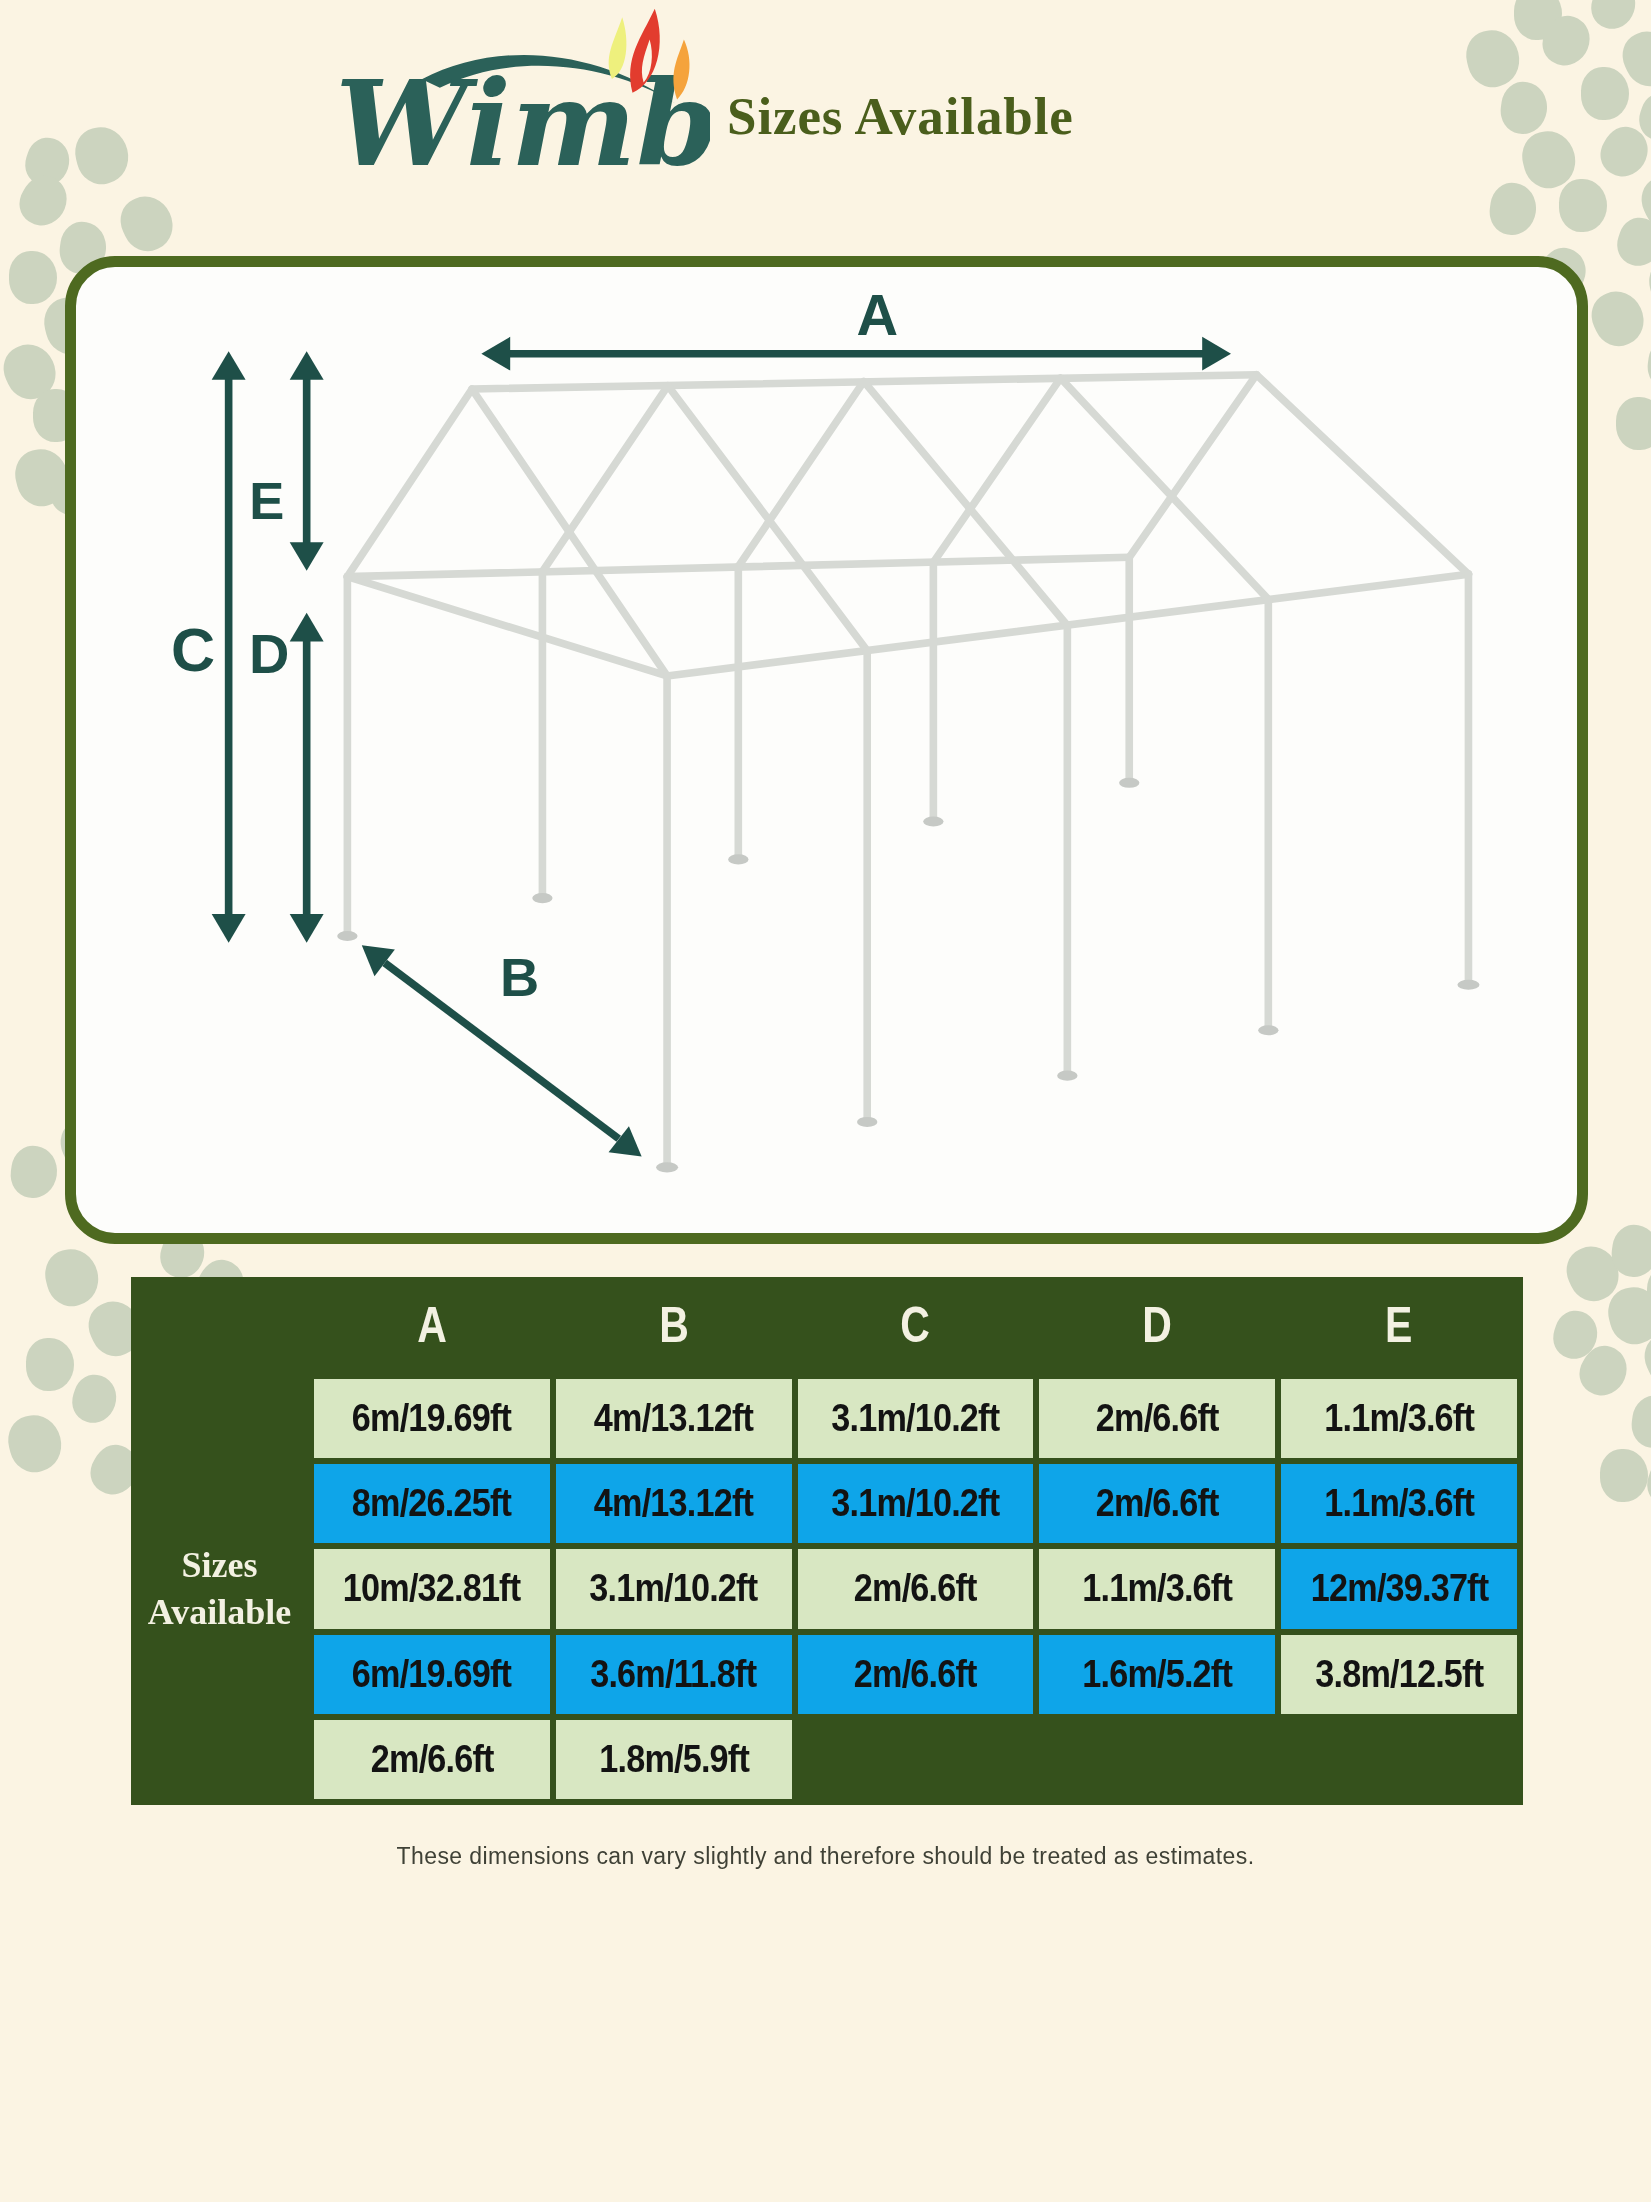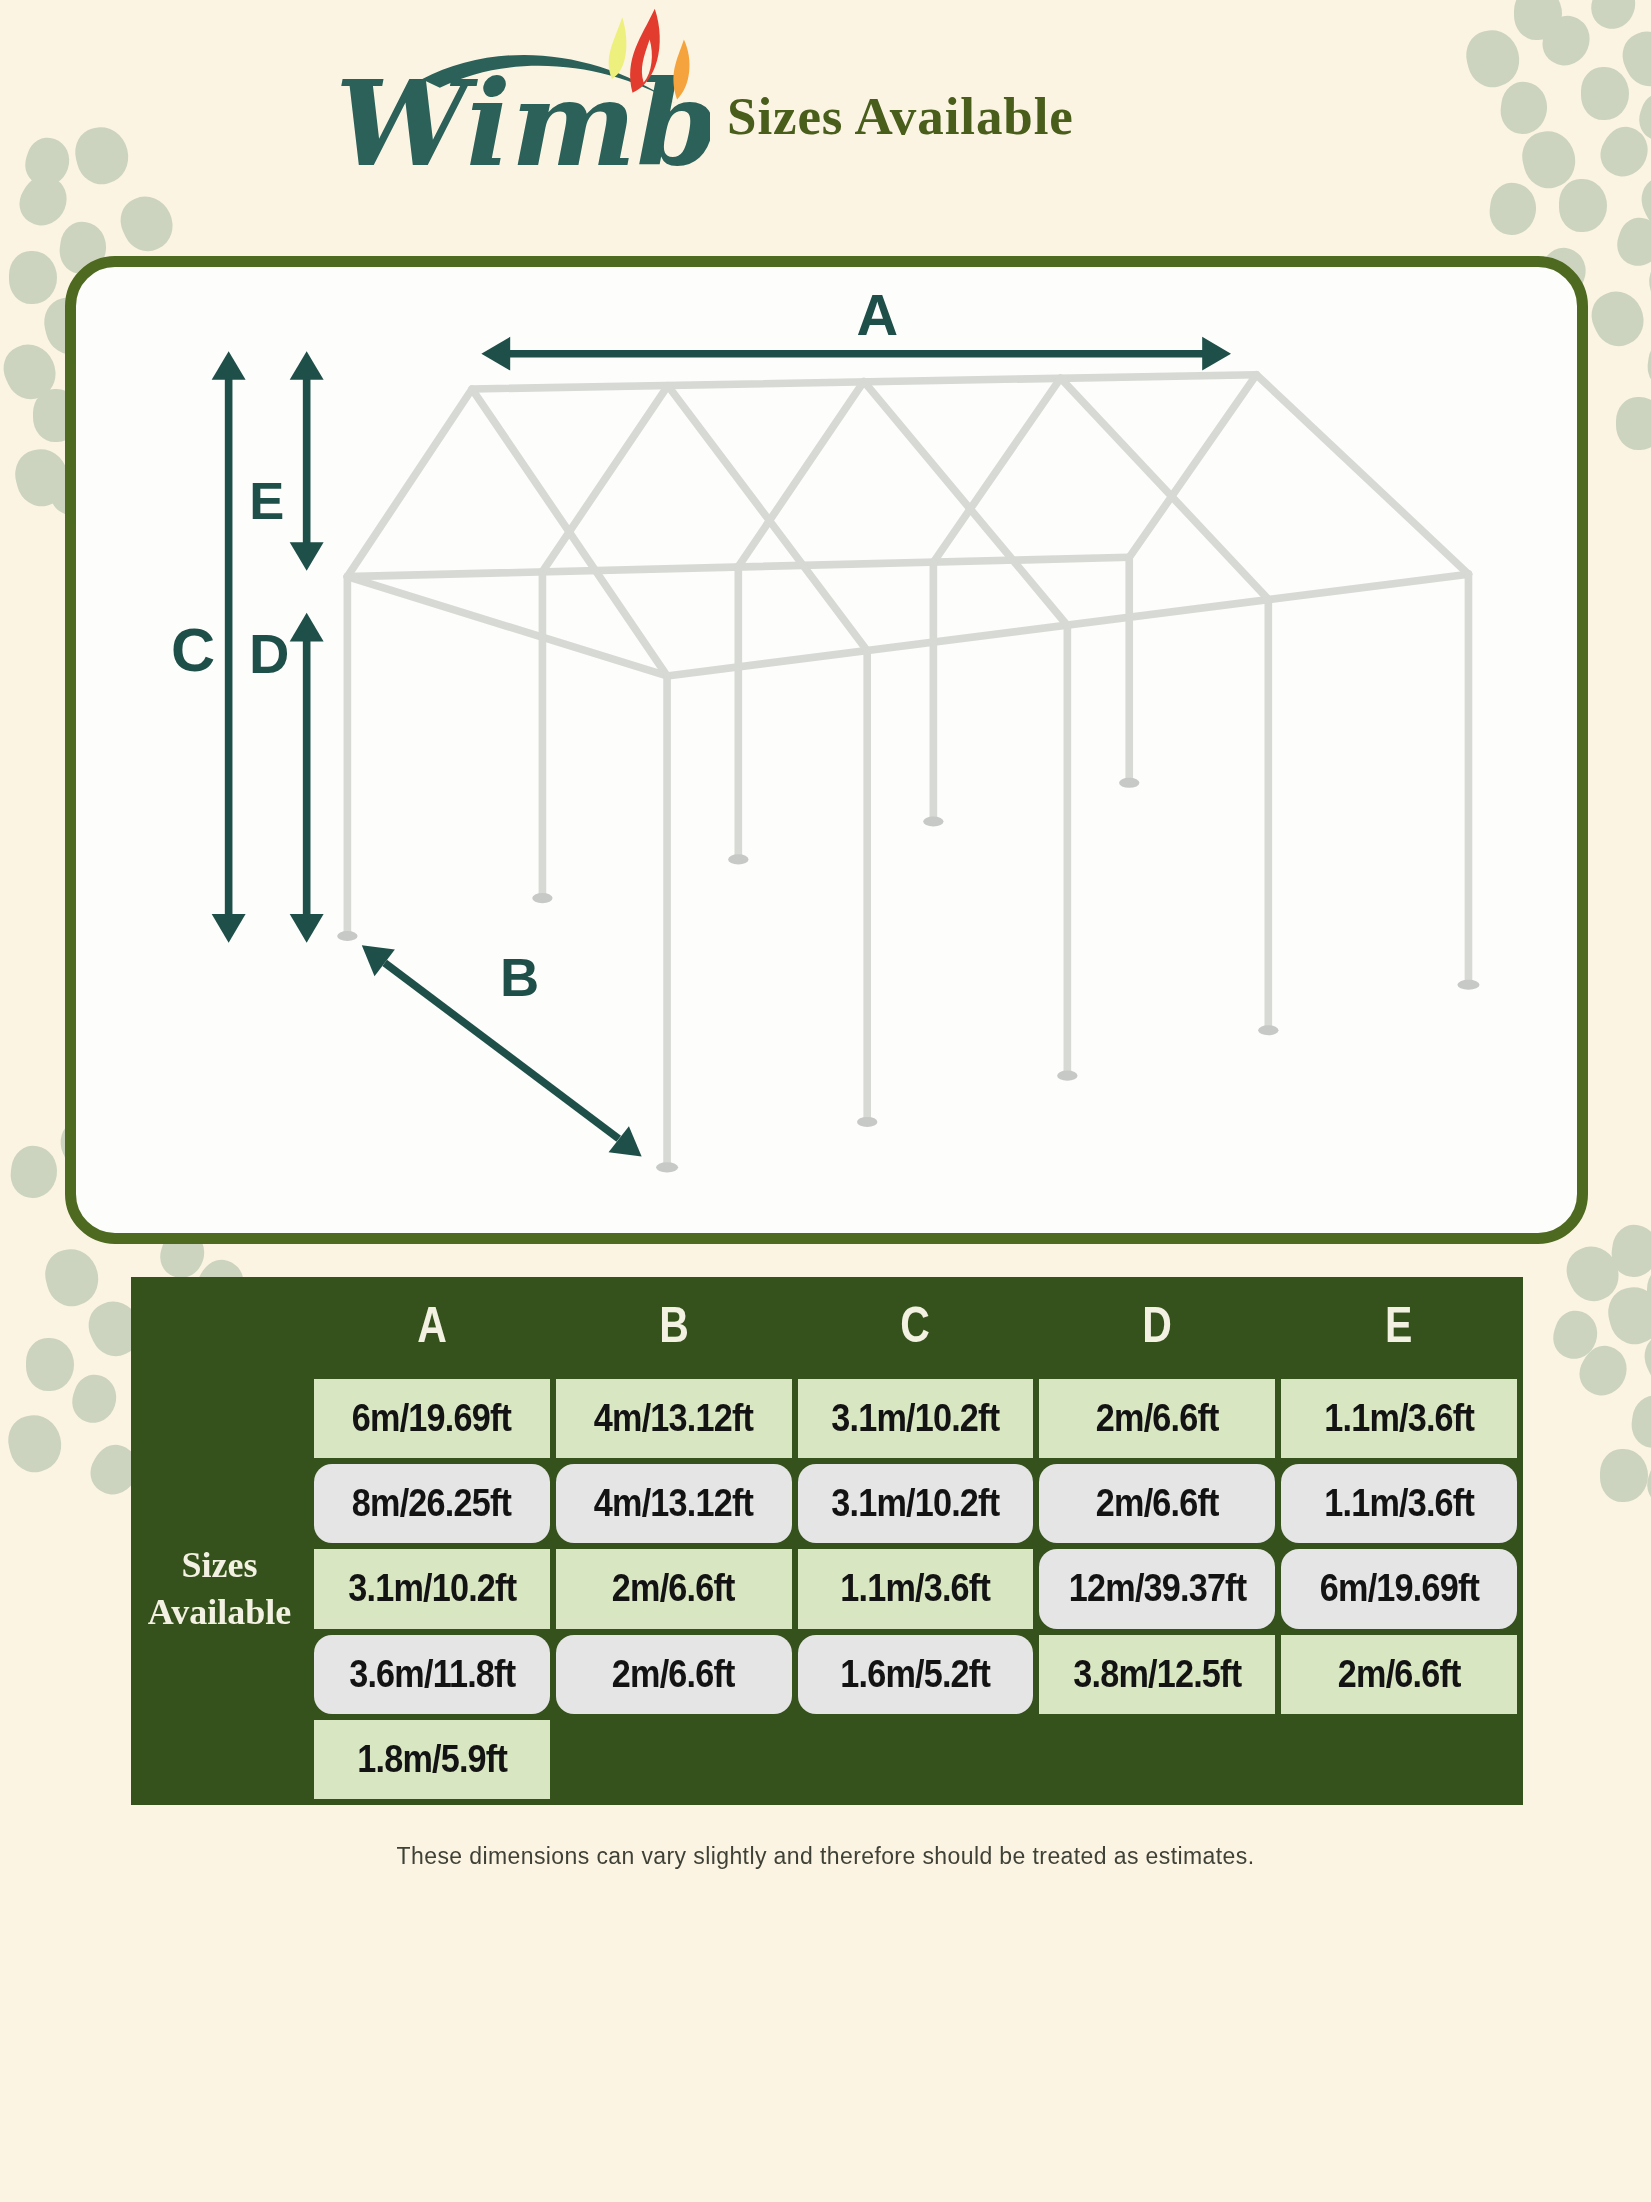--- a/index.html
+++ b/index.html
@@ -25,21 +25,21 @@
   .sizes-table{position:absolute;left:131px;top:1277px;width:1392px;height:528px;
                box-sizing:border-box;background:#35511c;display:grid;
                grid-template-columns:177px repeat(5,1fr);
                grid-template-rows:96px repeat(5,1fr);
                gap:6px;padding:0 6px 6px 0;}
   .th{display:flex;align-items:center;justify-content:center;color:#f3f1e2;}
   .th span{font-size:50px;font-weight:600;transform:scaleX(.82);}
   .td{display:flex;align-items:center;justify-content:center;color:#131313;}
   .td span{font-size:38px;font-weight:700;letter-spacing:-0.9px;transform:scaleX(.9);white-space:nowrap;}
   .td.green{background:#d8e7c2;}
-  .td.cream{background:#e5e5e5;border-radius:18px;}
+  .td.cream{background:#0ea5e9;}
   .corner-label{grid-column:1;grid-row:2/7;display:flex;align-items:center;justify-content:center;
                 text-align:center;color:#f3f1e2;font-family:"Liberation Serif",serif;
                 font-weight:700;font-size:36px;line-height:1.3;padding:0 12px;}
 
   .footer-note{position:absolute;left:0;top:1843px;width:1651px;text-align:center;
                font-size:23px;color:#3f4136;letter-spacing:0.4px;}
 </style>
 </head>
 <body>
 
@@ -226,20 +226,23 @@
     <div class="td cream">
       <span>3.1m/10.2ft</span>
     </div>
     <div class="td cream">
       <span>2m/6.6ft</span>
     </div>
     <div class="td cream">
       <span>1.1m/3.6ft</span>
     </div>
     <div class="td green">
+      <span>10m/32.81ft</span>
+    </div>
+    <div class="td green">
       <span>3.1m/10.2ft</span>
     </div>
     <div class="td green">
       <span>2m/6.6ft</span>
     </div>
     <div class="td green">
       <span>1.1m/3.6ft</span>
     </div>
     <div class="td cream">
       <span>12m/39.37ft</span>

